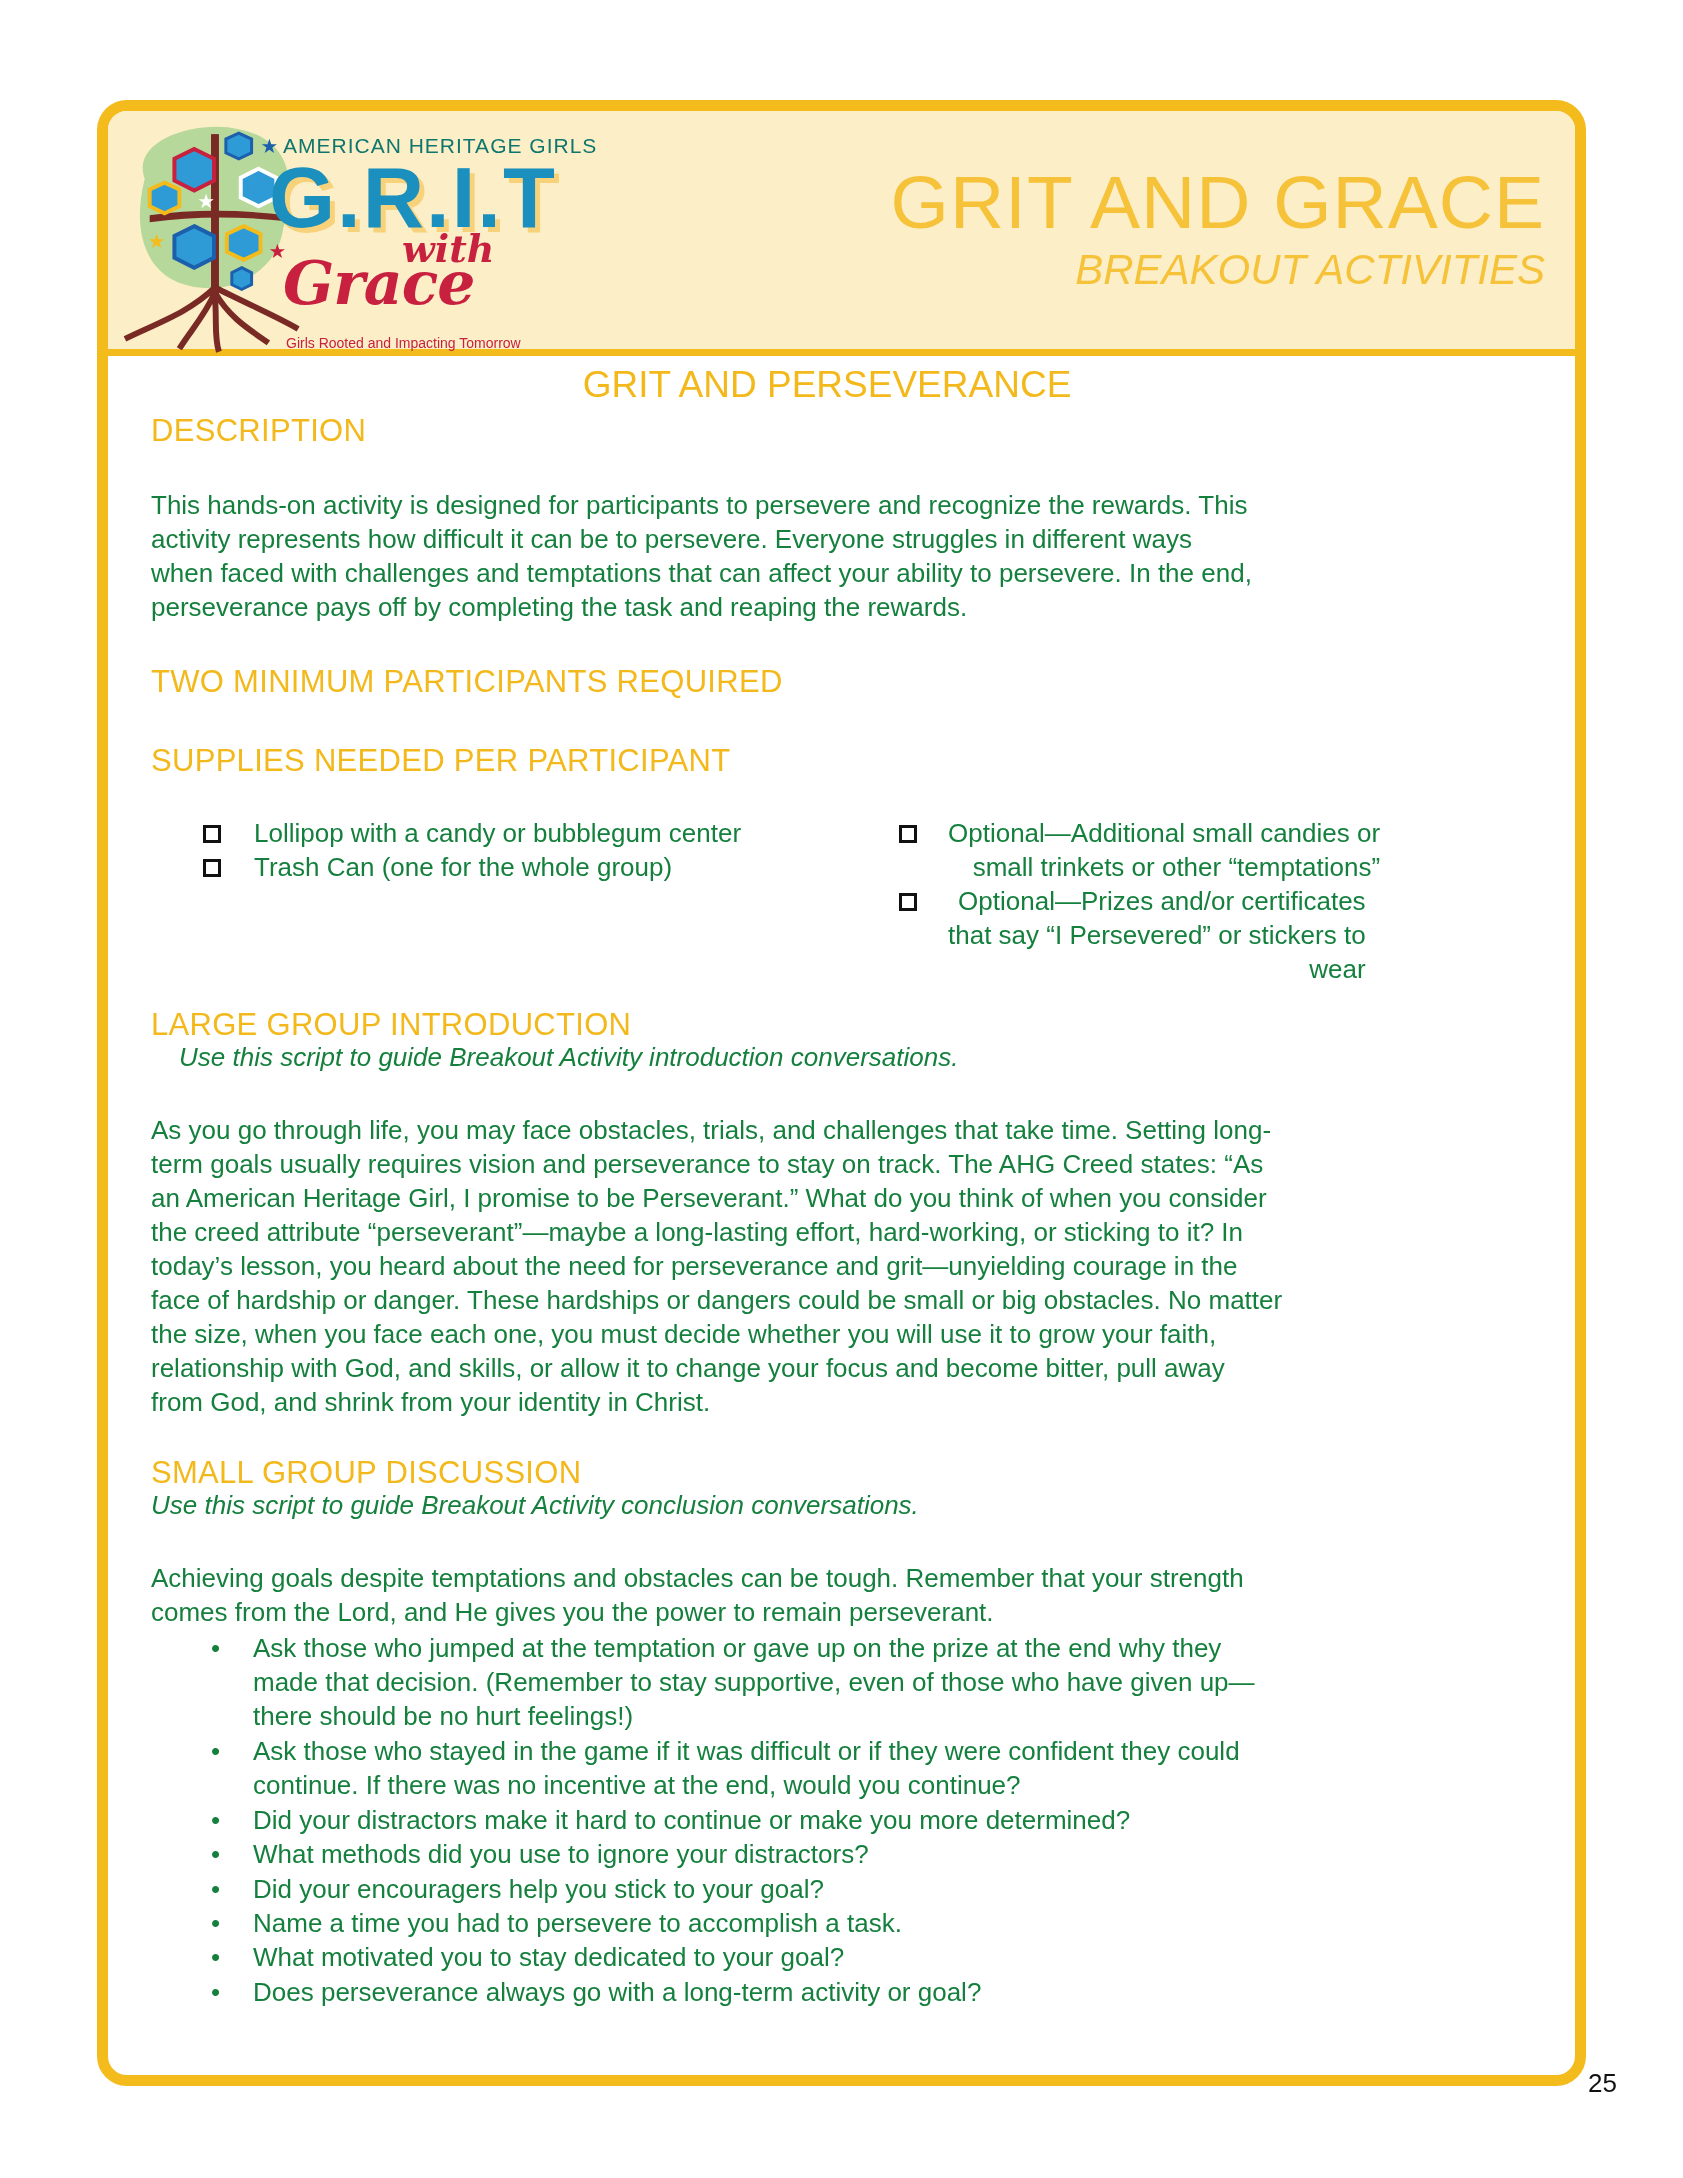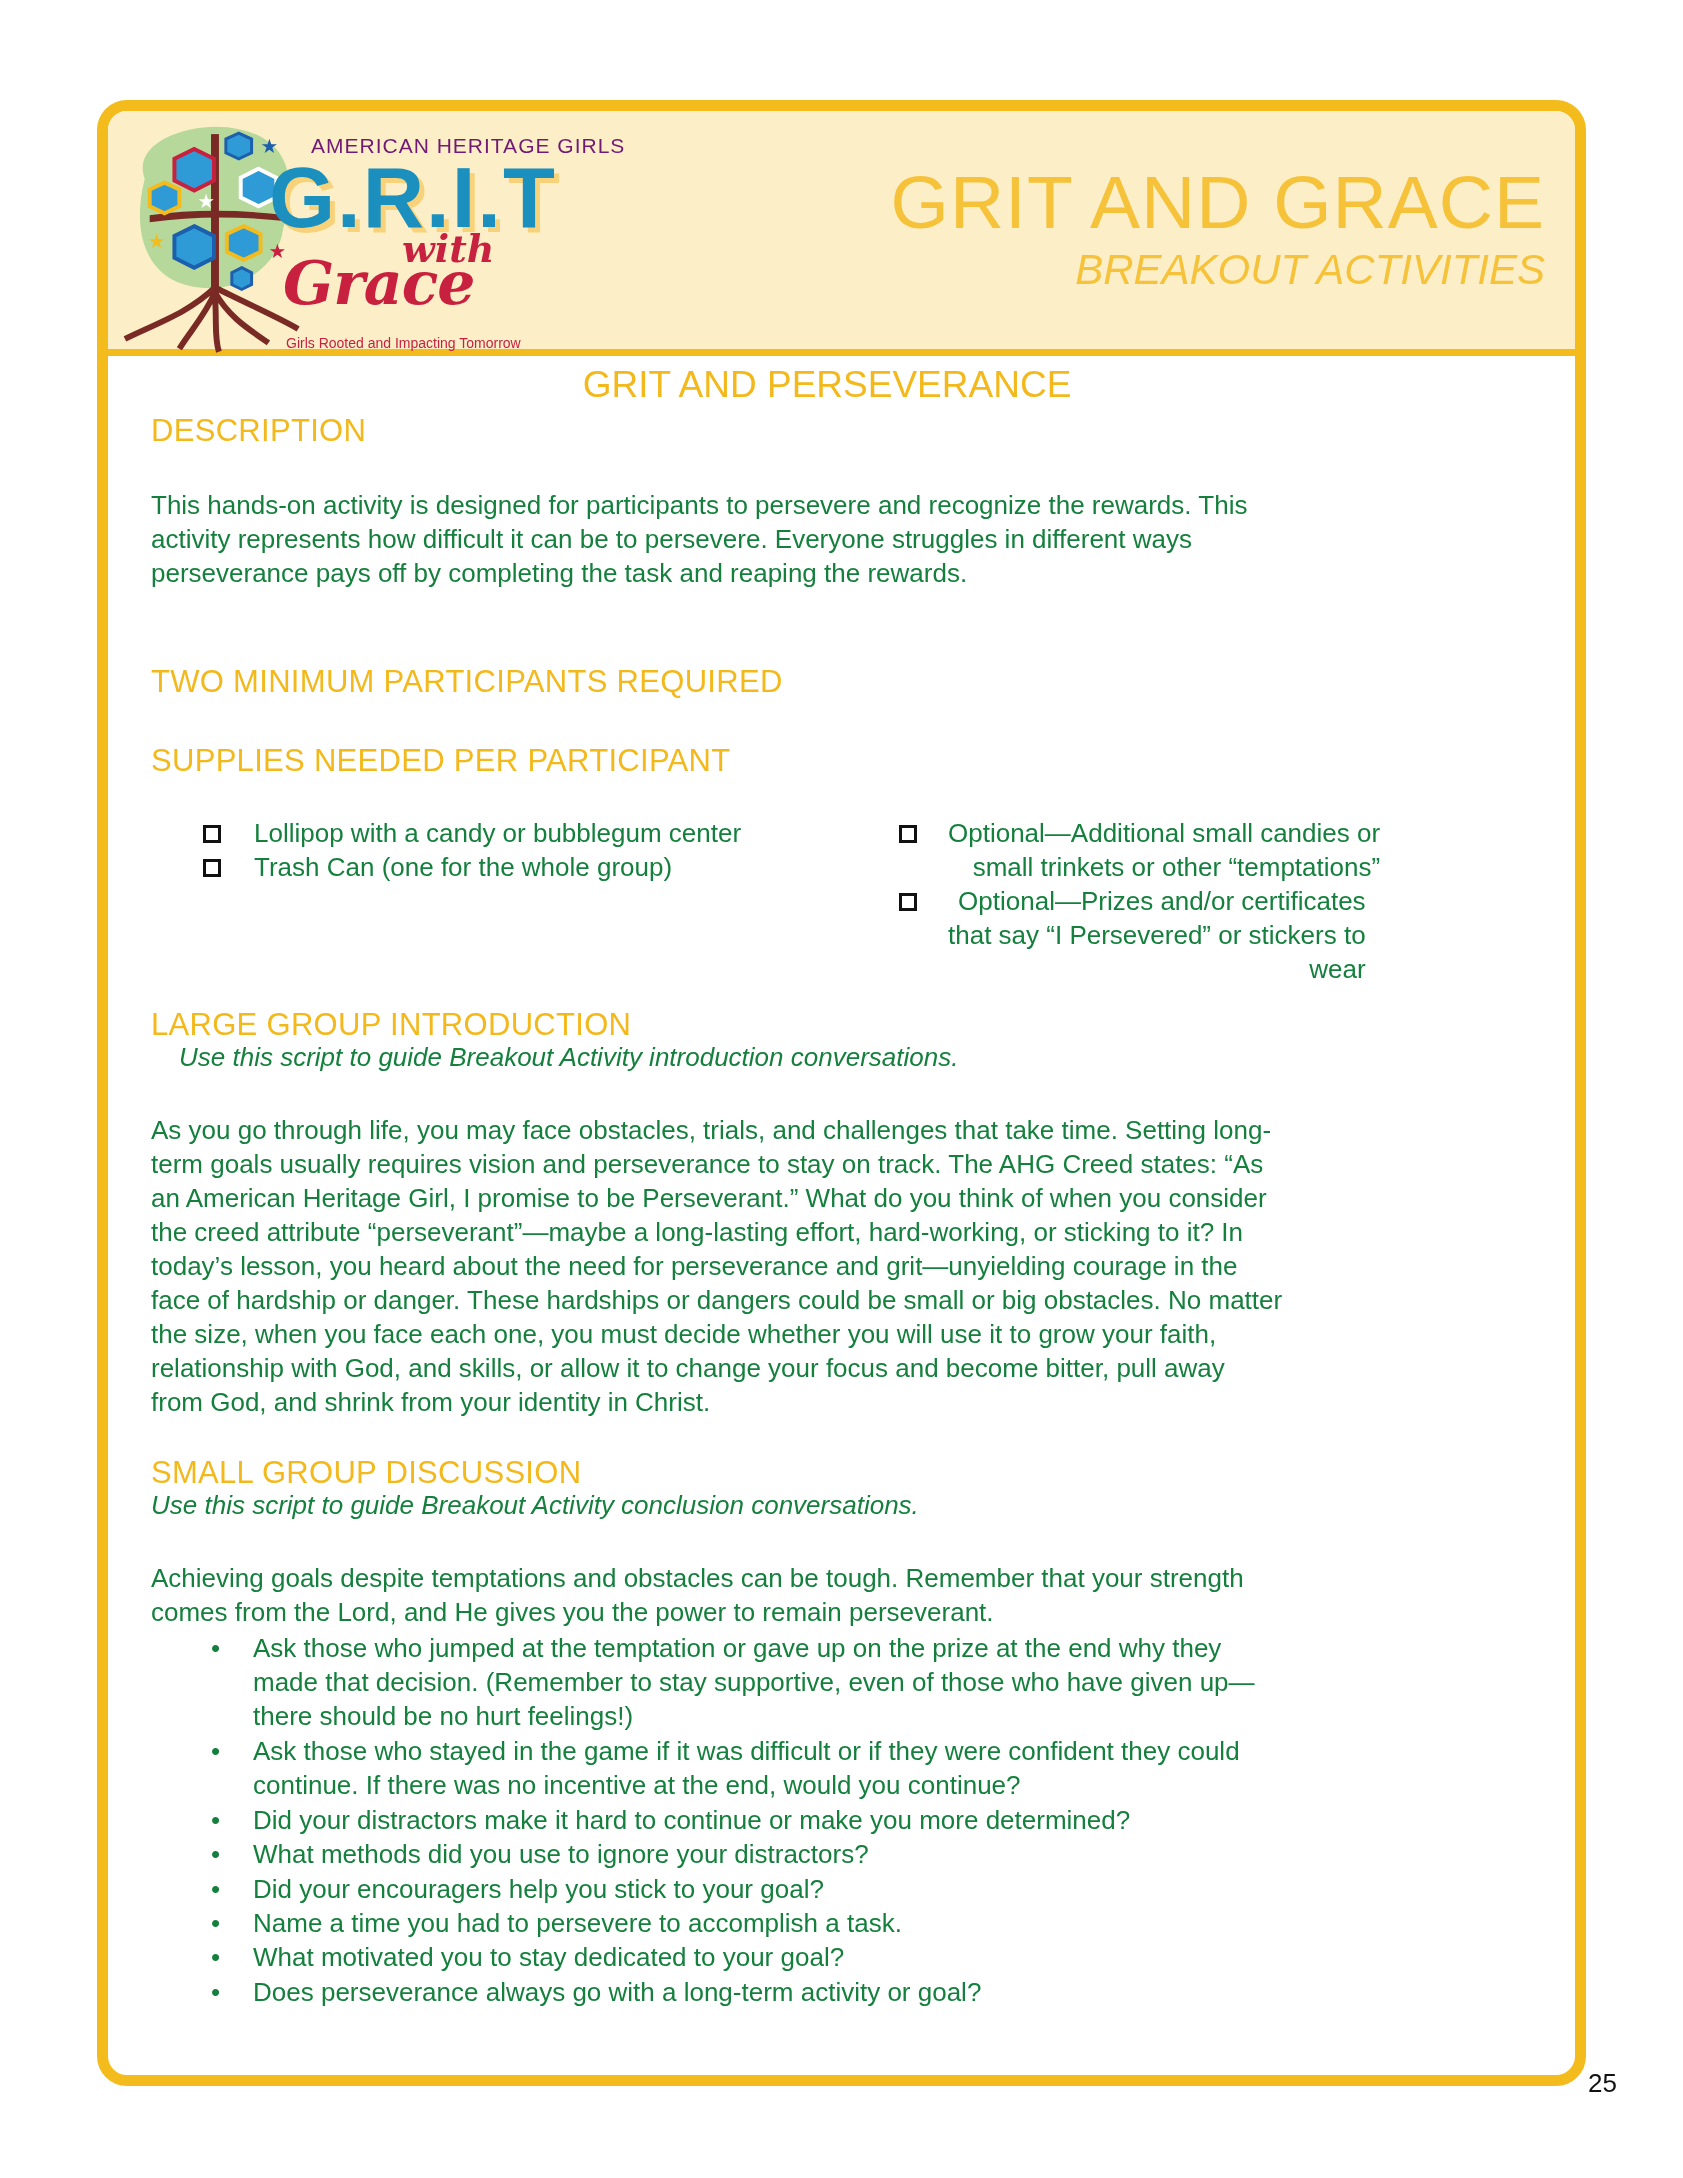--- a/index.html
+++ b/index.html
@@ -6,21 +6,21 @@
   body { width: 1683px; height: 2178px; position: relative; overflow: hidden;
          font-family: "Liberation Sans", "DejaVu Sans", sans-serif; color: #1a1a1a; }
 
   .frame { position: absolute; left: 97px; top: 100px; width: 1489px; height: 1986px;
            border: 11px solid #f3bb1c; border-radius: 30px; box-sizing: border-box; background: #fff; }
   .header { position: absolute; left: 0; top: 0; right: 0; height: 238px;
             background: #fcefc7; border-bottom: 7px solid #f3bb1c; border-radius: 19px 19px 0 0; }
 
   .logo { position: absolute; left: 12px; top: 8px; width: 475px; height: 228px; }
   .logo-top { position: absolute; left: 163px; top: 15px; font-size: 21px; letter-spacing: 1px;
-              color: #701a75; white-space: nowrap; margin-left: 28px; }
+              color: #0f766e; white-space: nowrap; }
   .logo-grit { position: absolute; left: 149px; top: 30px; font-size: 85px; font-weight: bold;
                color: #1b8fbd; letter-spacing: 2px; text-shadow: 5px 5px 0 #f8d27a; white-space: nowrap; }
   .logo-with { position: absolute; left: 282px; top: 107px; font-family: "DejaVu Serif", serif;
                font-style: italic; font-weight: bold; font-size: 38px; color: #c8203f; }
   .logo-grace { position: absolute; left: 163px; top: 129px; font-family: "DejaVu Serif", serif;
                 font-style: italic; font-weight: bold; font-size: 60px; color: #c8203f; letter-spacing: -1px; }
   .logo-tag { position: absolute; left: 166px; top: 216px; font-size: 14px; color: #c8203f; white-space: nowrap; }
 
   .title { position: absolute; right: 30px; top: 48px; font-size: 75px; color: #f5c23a; letter-spacing: 1px;
            white-space: nowrap; text-align: right; margin-left: 28px; }
@@ -75,20 +75,21 @@
     <div class="subtitle">BREAKOUT ACTIVITIES</div>
   </div>
 </div>
 
 <div class="abs center-title">GRIT AND PERSEVERANCE</div>
 
 <div class="abs h" style="top:413px;">DESCRIPTION</div>
 <div class="para body" style="top:488px;">
   <div>This hands-on activity is designed for participants to persevere and recognize the rewards. This</div>
   <div>activity represents how difficult it can be to persevere. Everyone struggles in different ways</div>
+  <div>when faced with challenges and temptations that can affect your ability to persevere. In the end,</div>
   <div>perseverance pays off by completing the task and reaping the rewards.</div>
 </div>
 
 <div class="abs h" style="top:664px;">TWO MINIMUM PARTICIPANTS REQUIRED</div>
 
 <div class="abs h" style="top:743px;">SUPPLIES NEEDED PER PARTICIPANT</div>
 
 <div class="check" style="left:203px; top:825px;"></div>
 <div class="chk-text body abs" style="left:254px; top:816px;">Lollipop with a candy or bubblegum center</div>
 <div class="check" style="left:203px; top:859px;"></div>

